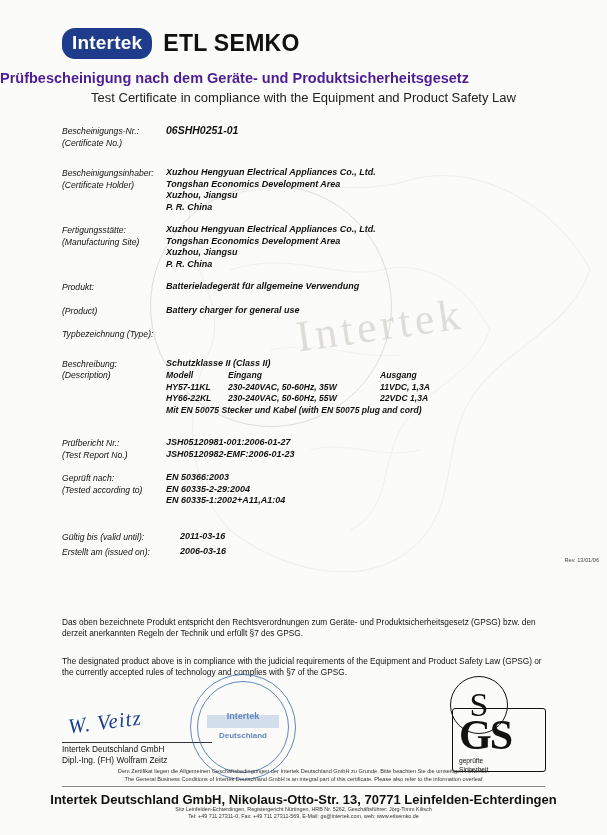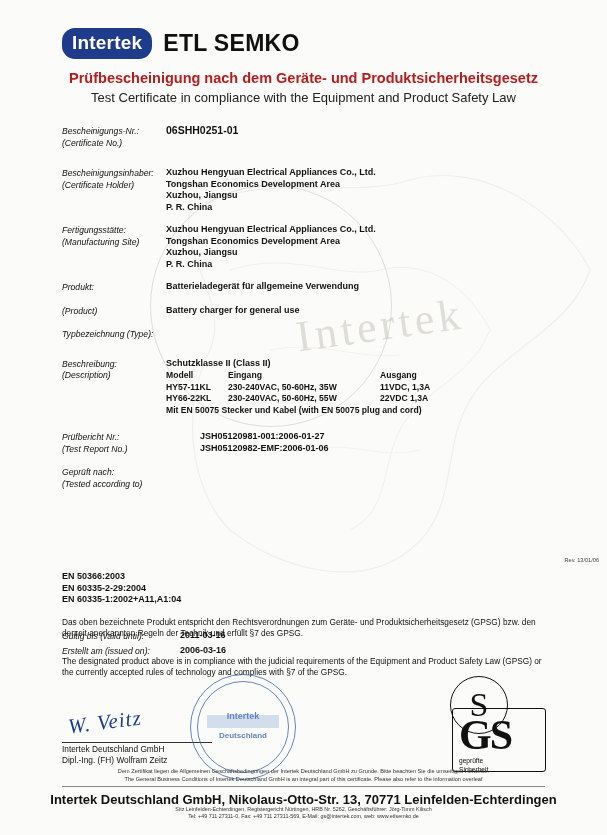--- a/index.html
+++ b/index.html
@@ -76,24 +76,24 @@
     font-weight: bold;
     color: #111111;
     letter-spacing: .3px;
   }
 
   .title-de {
     position: absolute;
     left: 0;
     right: 0;
     top: 70px;
-    text-align: center;
+    text-align: left;
     font-size: 14.5px;
     font-weight: bold;
-    color: #b91c1c;
+    color: #4c1d95;
   }
   .title-en {
     position: absolute;
     left: 0;
     right: 0;
     top: 90px;
     text-align: center;
     font-size: 13px;
     color: #222;
   }
@@ -118,20 +118,21 @@
     line-height: 11.5px;
     padding-top: 1px;
   }
   .lbl .l2 { display: block; }
   .val {
     flex: 1;
     font-size: 9px;
     font-weight: bold;
     color: #111;
     line-height: 11.5px;
+    font-style: italic;
   }
   .val .ln { display: block; }
   .val.big { font-size: 10.5px; }
 
   
   .desc-table {
     margin-top: 1px;
     font-size: 8.6px;
     font-weight: bold;
   }
@@ -443,32 +444,32 @@
             <span class="c2">230-240VAC, 50-60Hz, 55W</span>
             <span class="c3">22VDC 1,3A</span>
           </div>
           <div class="trow">
             <span>Mit EN 50075 Stecker und Kabel (with EN 50075 plug and cord)</span>
           </div>
         </div>
       </div>
     </div>
 
-    <div class="row" style="margin-top:15px;gap:34px;">
+    <div class="row" style="margin-top:21px;">
       <div class="lbl">
         <span class="l2">Prüfbericht Nr.:</span>
         <span class="l2">(Test Report No.)</span>
       </div>
       <div class="val">
         <span class="ln">JSH05120981-001:2006-01-27</span>
-        <span class="ln">JSH05120982-EMF:2006-01-06</span>
-      </div>
-    </div>
-
-    <div class="row" style="margin-top:8px;flex-direction:column;">
+        <span class="ln">JSH05120982-EMF:2006-01-23</span>
+      </div>
+    </div>
+
+    <div class="row" style="margin-top:8px;">
       <div class="lbl">
         <span class="l2">Geprüft nach:</span>
         <span class="l2">(Tested according to)</span>
       </div>
       <div class="val">
         <span class="ln">EN 50366:2003</span>
         <span class="ln">EN 60335-2-29:2004</span>
         <span class="ln">EN 60335-1:2002+A11,A1:04</span>
       </div>
     </div>

